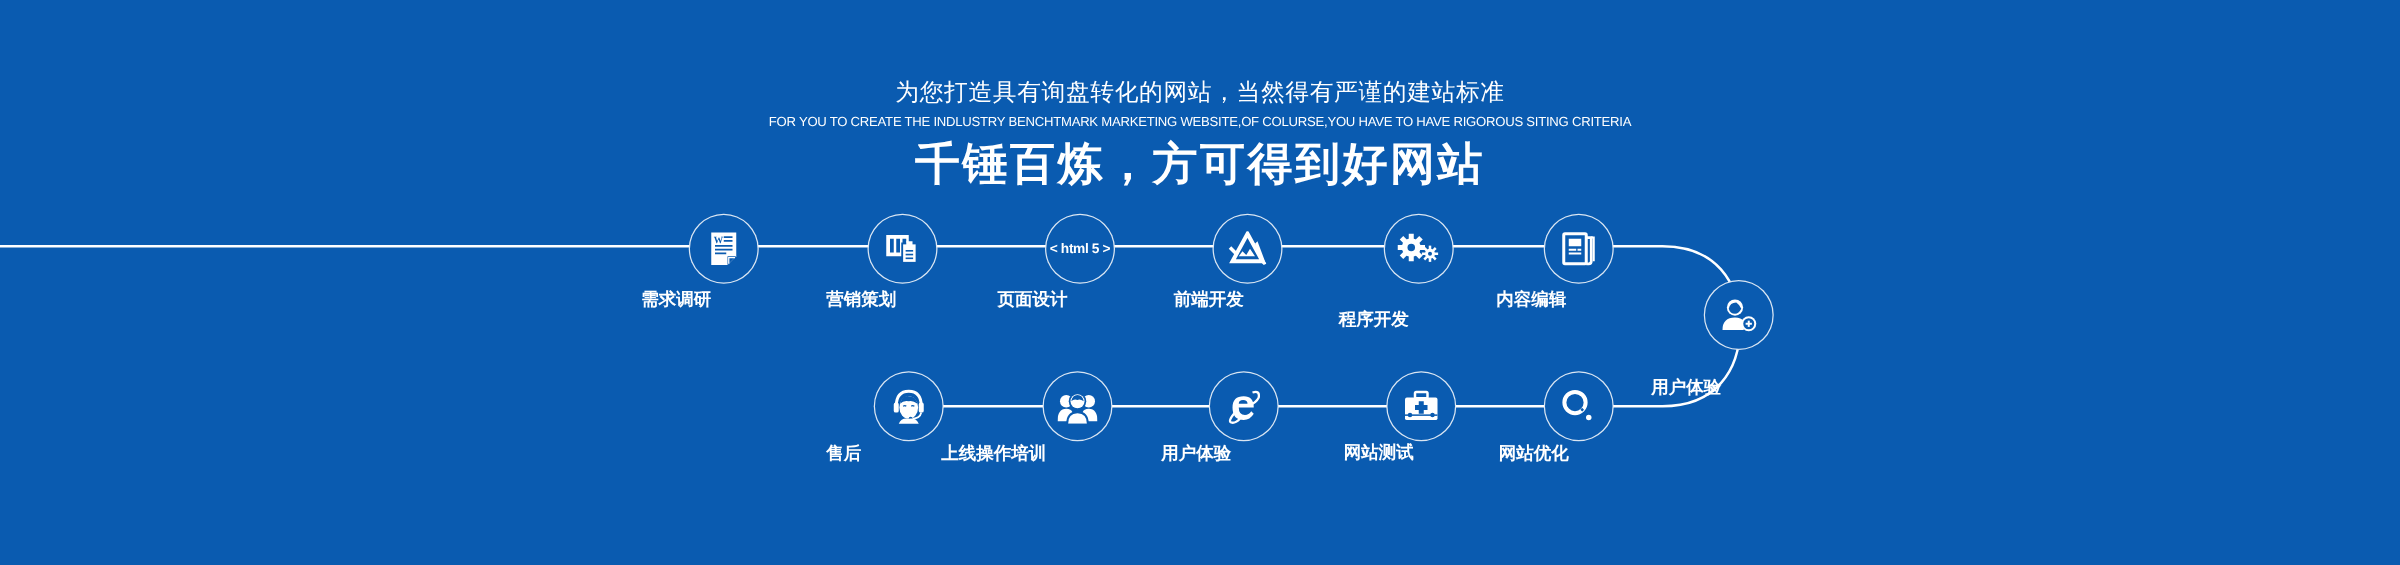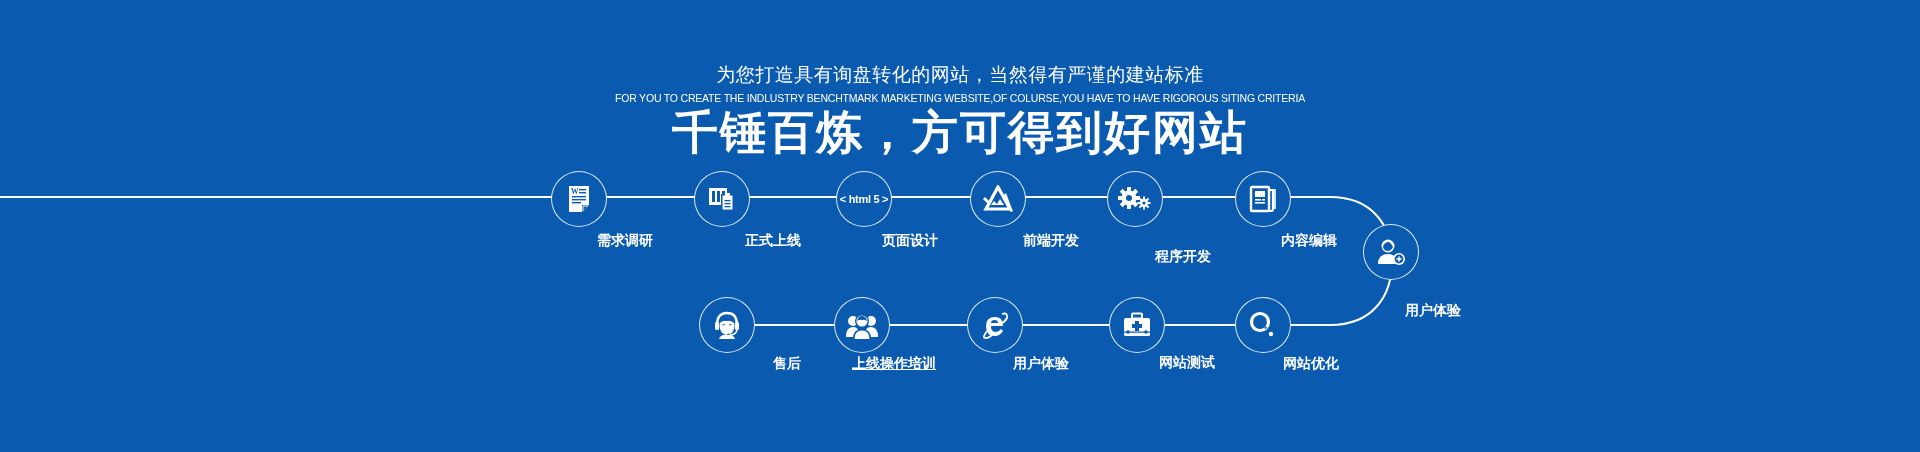--- a/index.html
+++ b/index.html
@@ -31,21 +31,21 @@
     }
     .sub-en {
       top: 71px;
       font-size: 10.5px;
       line-height: 14px;
       font-family: "Liberation Sans", sans-serif;
       letter-spacing: -0.2px;
     }
     .main-title {
       top: 88px;
-      font-size: 46px;
+      font-size: 36px;
       line-height: 48px;
       font-weight: bold;
       letter-spacing: 2px;
       text-align: center;
     }
     svg.track {
       position: absolute;
       left: 0;
       top: 0;
     }
@@ -62,21 +62,21 @@
       display: flex;
       align-items: center;
       justify-content: center;
       cursor: pointer;
     }
     .node svg { display: block; }
     .node-label {
       position: absolute;
       width: 140px;
       margin-left: -70px;
-      text-align: right;
+      text-align: left;
       font-size: 14px;
       line-height: 18px;
       font-weight: bold;
       white-space: nowrap;
     }
     .html5-text {
       font-family: "Liberation Sans", sans-serif;
       font-weight: bold;
       font-size: 11px;
       letter-spacing: -0.3px;
@@ -122,21 +122,21 @@
     <rect x="9" y="6" width="3" height="11" fill="#0a5bb0"></rect>
     <rect x="14" y="6" width="3" height="11" fill="#0a5bb0"></rect>
     <rect x="13" y="9" width="13" height="17" fill="#0a5bb0"></rect>
     <rect x="14.5" y="10.5" width="10" height="14" fill="#fff"></rect>
     <rect x="17" y="8" width="5" height="4" fill="#fff"></rect>
     <rect x="16.5" y="15" width="6" height="1.3" fill="#0a5bb0"></rect>
     <rect x="16.5" y="18" width="6" height="1.3" fill="#0a5bb0"></rect>
     <rect x="16.5" y="21" width="6" height="1.3" fill="#0a5bb0"></rect>
   </svg>
 </div>
-<div class="node-label" style="left:731px; top:231px;">正式上线</div>
+<div class="node-label" style="left:731px; top:231px;">营销策划</div>
 
 <div class="node" style="left:864px; top:199px;">
   <span class="html5-text">&lt; html 5 &gt;</span>
 </div>
 <div class="node-label" style="left:868px; top:231px;">页面设计</div>
 
 <div class="node" style="left:998px; top:199px;">
   <svg width="32" height="28" viewBox="0 0 32 28">
     <path d="M16 2 L28 24 H4 Z" fill="none" stroke="#fff" stroke-width="3.2" stroke-linejoin="miter"></path>
     <path d="M9 20 L12 16 L15 19 L18 14 L22 20 Z" fill="#fff"></path>
@@ -223,21 +223,21 @@
     <circle cx="25" cy="10" r="5" fill="#fff"></circle>
     <path d="M0 26 Q0 16 7 16 Q11 16 12 19 L12 26 Z" fill="#fff"></path>
     <path d="M32 26 Q32 16 25 16 Q21 16 20 19 L20 26 Z" fill="#fff"></path>
     <circle cx="16" cy="10" r="7" fill="#0a5bb0"></circle>
     <circle cx="16" cy="10" r="5.6" fill="#fff"></circle>
     <path d="M11 10 Q12 5 16 5 Q20 5 21 10 Q18 8 16 9 Q13 8 11 10 Z" fill="#0a5bb0"></path>
     <path d="M7 28 Q7 18 16 18 Q25 18 25 28 Z" fill="#0a5bb0"></path>
     <path d="M8.5 28 Q8.5 19.5 16 19.5 Q23.5 19.5 23.5 28 Z" fill="#fff"></path>
   </svg>
 </div>
-<div class="node-label" style="left:866px; top:354px;text-decoration:underline;">上线操作培训</div>
+<div class="node-label" style="left:823px; top:354px;">上线操作培训</div>
 
 <div class="node" style="left:995px; top:325px;">
   <svg width="30" height="30" viewBox="0 0 30 30">
     <path d="M6 16 Q6 7 15 7 Q23 7 23 16 L11 16 Q11 22 16 22 Q19 22 21 19 L23 21 Q20 26 15 26 Q6 26 6 16 Z M11 13 H18 Q18 10 14.5 10 Q11 10 11 13 Z" fill="#fff" fill-rule="evenodd"></path>
     <path d="M22 4 Q28 2 27 8 Q25 12 20 14" fill="none" stroke="#fff" stroke-width="1.8"></path>
     <path d="M8 20 Q2 27 5 28 Q8 29 12 25" fill="none" stroke="#fff" stroke-width="1.8"></path>
   </svg>
 </div>
 <div class="node-label" style="left:999px; top:354px;">用户体验</div>
 

